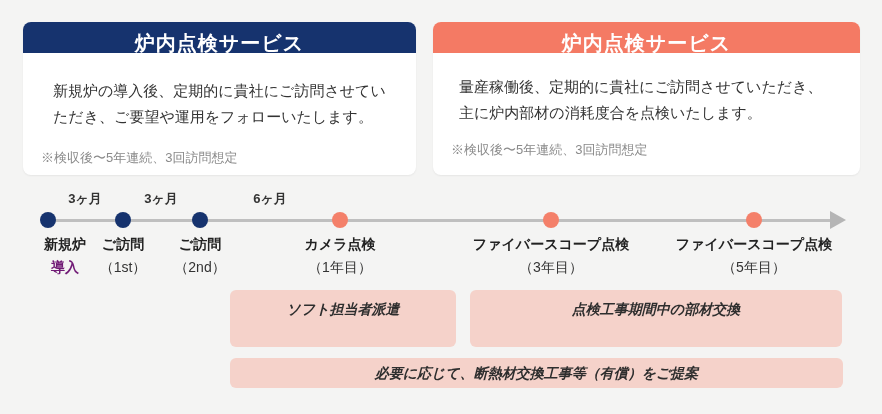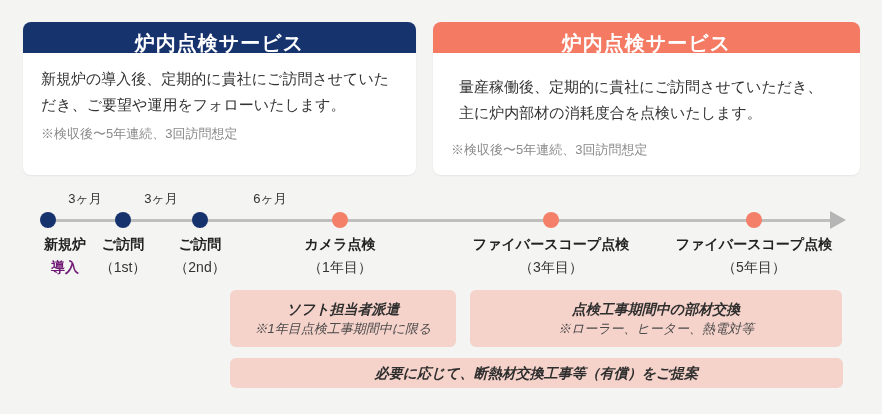--- a/index.html
+++ b/index.html
@@ -55,21 +55,21 @@
   }
   .tl-dot{
     position:absolute;top:212px;
     width:16px;height:16px;border-radius:50%;
   }
   .tl-dot.navy{background:#16336e;}
   .tl-dot.salmon{background:#f4806a;}
   .tl-interval{
     position:absolute;top:190px;
     transform:translateX(-50%);
-    font-size:13px;color:#333333;white-space:nowrap;
+    font-size:13px;color:#333333;white-space:nowrap;font-weight:bold;
   }
   .tl-event{
     position:absolute;top:233px;
     transform:translateX(-50%);
     text-align:center;white-space:nowrap;
     font-size:14px;line-height:23px;color:#222222;
   }
   .tl-event .t1{display:block;font-weight:bold;}
   .tl-event .t2{display:block;font-weight:normal;color:#333333;}
   .tl-event.both-bold .t2{font-weight:bold;color:#701a75;}
@@ -93,21 +93,21 @@
     font-size:14px;font-weight:bold;line-height:30px;color:#2e2e2e;
   }
 </style>
 </head>
 <body>
 
 <div class="stage">
 
   <section class="card left">
     <header class="card-header">炉内点検サービス</header>
-    <p class="card-body" style="margin:0;">新規炉の導入後、定期的に貴社にご訪問させていただき、ご要望や運用をフォローいたします。</p>
+    <p class="card-body" style="margin:12px;">新規炉の導入後、定期的に貴社にご訪問させていただき、ご要望や運用をフォローいたします。</p>
     <p class="card-note" style="margin:0;">※検収後〜5年連続、3回訪問想定</p>
   </section>
 
   <section class="card right">
     <header class="card-header">炉内点検サービス</header>
     <p class="card-body" style="margin:8px;">量産稼働後、定期的に貴社にご訪問させていただき、主に炉内部材の消耗度合を点検いたします。</p>
     <p class="card-note" style="margin:0;">※検収後〜5年連続、3回訪問想定</p>
   </section>
 
   <div class="tl-line"></div>
@@ -144,21 +144,19 @@
     <span class="t1">ファイバースコープ点検</span>
     <span class="t2">（3年目）</span>
   </div>
   <div class="tl-event" style="left:754px;">
     <span class="t1">ファイバースコープ点検</span>
     <span class="t2">（5年目）</span>
   </div>
 
   <div class="pink-box box1">
     <span class="b1">ソフト担当者派遣</span>
-    <span class="b2">※1年目点検工事期間中に限る</span>
   </div>
   <div class="pink-box box2">
     <span class="b1">点検工事期間中の部材交換</span>
-    <span class="b2">※ローラー、ヒーター、熱電対等</span>
   </div>
   <div class="pink-box box3">必要に応じて、断熱材交換工事等（有償）をご提案</div>
 
 </div>
 
 </body></html>

